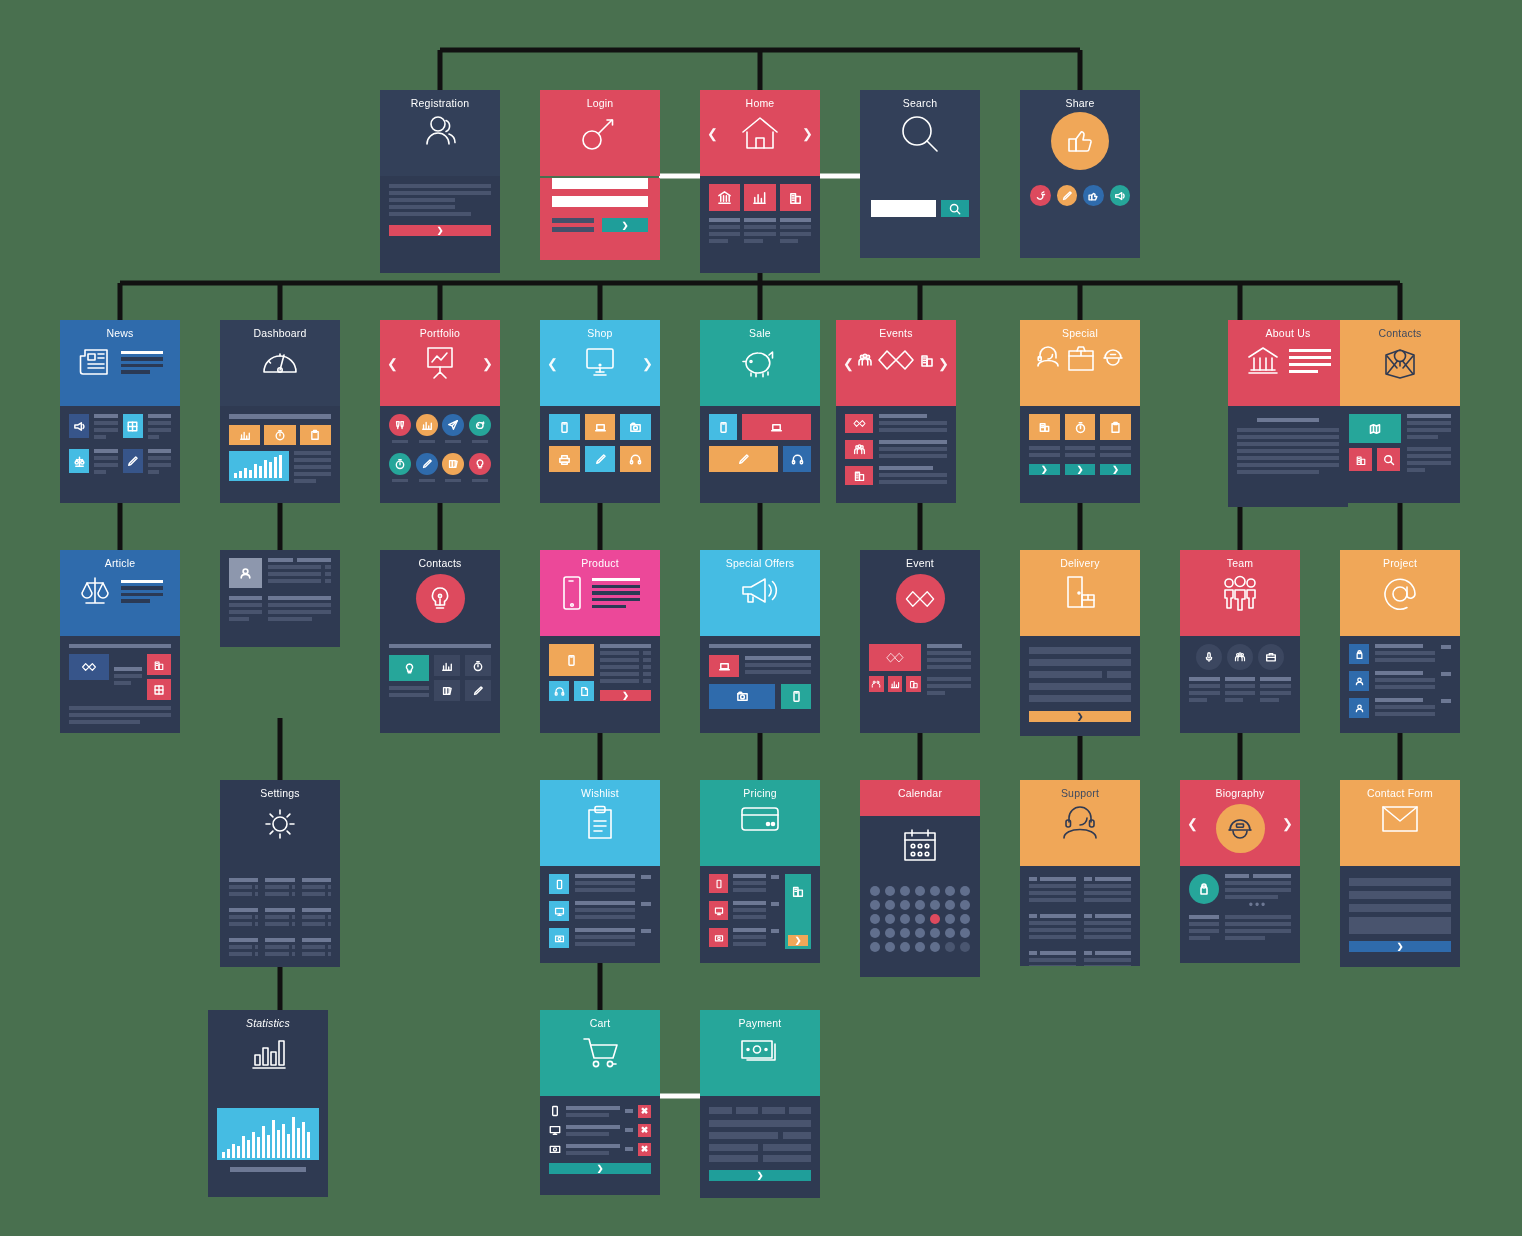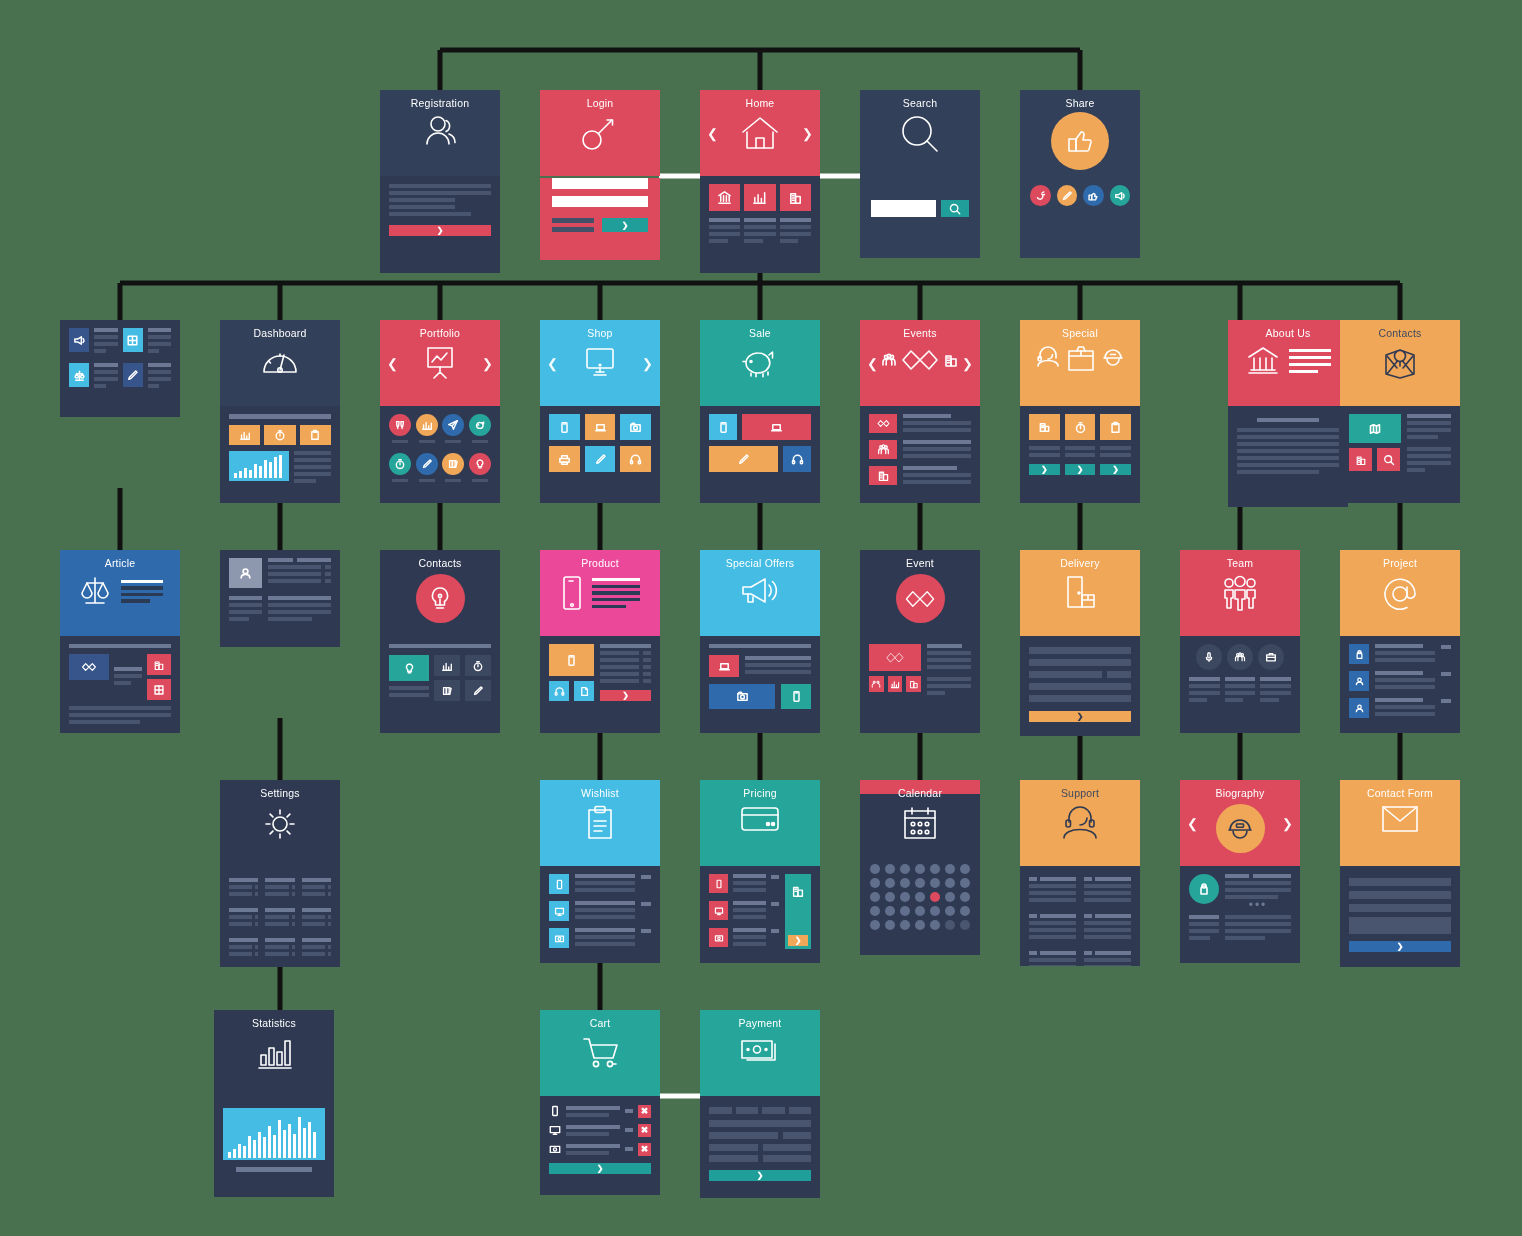--- a/index.html
+++ b/index.html
@@ -286,20 +286,38 @@
                 <path d="M2 5.5v3h3l4 2.5V3L5 5.5Z"></path>
                 <path d="M10.8 4.8a3 3 0 0 1 0 4.4"></path>
               </g>
             </svg>
       </div>
     </div>
   </div>
 </div>
 
 <div class="card" style="left:60px;top:320px;">
+  <div class="head" style="background:#2f6bac;">
+    <div class="title">News</div>
+    <div class="hero" style="gap:8px;">
+      <svg class="ic" width="36" height="36" viewBox="0 0 36 36">
+            <g class="ico-w" stroke-width="1.7">
+              <path d="M8 6h22v24H6a2.5 2.5 0 0 1-2.5-2.5V12H8V6z"></path>
+              <rect x="11" y="10" width="7" height="6"></rect>
+              <path d="M21 10h6M21 14h6M11 20h16M11 24h16"></path>
+            </g>
+          </svg>
+      <div style="width:42px;">
+        <div style="height:3.5px;background:#fff;margin-bottom:3px;"></div>
+        <div style="height:3.5px;background:#2b3a55;margin-bottom:3px;"></div>
+        <div style="height:3.5px;background:#2b3a55;margin-bottom:3px;"></div>
+        <div style="height:3.5px;background:#2b3a55;width:70%;"></div>
+      </div>
+    </div>
+  </div>
   <div class="body" style="height:80px;">
     <div class="row" style="gap:5px;">
       <div class="tile" style="background:#37558a;width:24px;height:24px;">
         <svg class="ic" width="13" height="13" viewBox="0 0 14 14">
               <g class="ico-w" stroke-width="1.1">
                 <path d="M2 5.5v3h3l4 2.5V3L5 5.5Z"></path>
                 <path d="M10.8 4.8a3 3 0 0 1 0 4.4"></path>
               </g>
             </svg>
       </div>
@@ -661,21 +679,21 @@
                 <path d="M2.5 9V7a4.5 4.5 0 0 1 9 0v2"></path>
                 <rect x="1.6" y="8.4" width="2.3" height="3.3" rx=".8"></rect>
                 <rect x="10.1" y="8.4" width="2.3" height="3.3" rx=".8"></rect>
               </g>
             </svg>
       </div>
     </div>
   </div>
 </div>
 
-<div class="card" style="left:860px;top:320px;">
+<div class="card" style="left:836px;top:320px;">
   <div class="head" style="background:#dd4a5e;">
     <div class="title">Events</div>
     <div class="arrow l">❮</div>
     <div class="arrow r">❯</div>
     <div class="hero" style="gap:3px;">
       <svg class="ic" width="16" height="16" viewBox="0 0 16 16">
             <g class="ico-w" stroke-width="1">
               <circle cx="5" cy="5" r="1.6"></circle>
               <circle cx="11" cy="5" r="1.6"></circle>
               <circle cx="8" cy="4" r="1.6"></circle>
@@ -1715,21 +1733,21 @@
                 <path d="M4.4 6h2M4.4 8.4h2"></path>
               </g>
             </svg>
         <div class="btn" style="background:#f0a758;width:20px;height:11px;">❯</div>
       </div>
     </div>
   </div>
 </div>
 
 <div class="card" style="left:860px;top:780px;">
-  <div class="head" style="background:#dd4a5e;height:14px;">
+  <div class="head" style="background:#dd4a5e;height:36px;">
     <div class="title">Calendar</div>
   </div>
   <div style="background:#2f3a52;height:60px;display:flex;align-items:center;justify-content:center;">
     <svg class="ic" width="40" height="40" viewBox="0 0 40 40">
           <g class="ico-w" stroke-width="1.8">
             <rect x="5" y="7" width="30" height="27"></rect>
             <path d="M5 14h30"></path>
             <path d="M12 4v6M28 4v6"></path>
             <circle cx="13" cy="20" r="1.8"></circle>
             <circle cx="20" cy="20" r="1.8"></circle>
@@ -1928,21 +1946,21 @@
   </div>
   <div class="body" style="height:80px;padding-top:12px;">
     <div style="background:#49546e;height:8px;margin-bottom:5px;"></div>
     <div style="background:#49546e;height:8px;margin-bottom:5px;"></div>
     <div style="background:#49546e;height:8px;margin-bottom:5px;"></div>
     <div style="background:#49546e;height:17px;margin-bottom:7px;"></div>
     <div class="btn" style="background:#2f6bac;">❯</div>
   </div>
 </div>
 
-<div class="card" style="left:214px;top:1010px;">
+<div class="card" style="left:208px;top:1010px;font-style:italic;">
   <div class="head" style="background:#2f3a52;">
     <div class="title">Statistics</div>
     <div class="hero">
       <svg class="ic" width="38" height="38" viewBox="0 0 38 38">
             <g class="ico-w" stroke-width="1.8">
               <rect x="6" y="21" width="5" height="10"></rect>
               <rect x="14" y="14" width="5" height="17"></rect>
               <rect x="22" y="18" width="5" height="13"></rect>
               <rect x="30" y="7" width="5" height="24"></rect>
               <path d="M4 34h32"></path>

